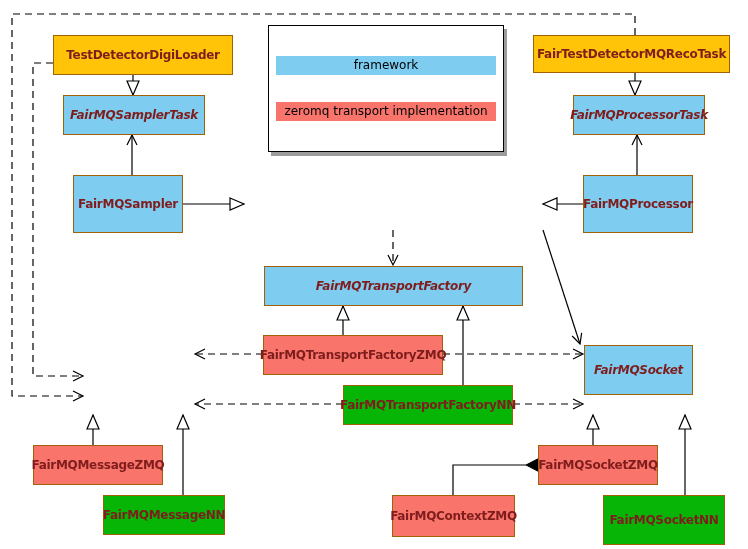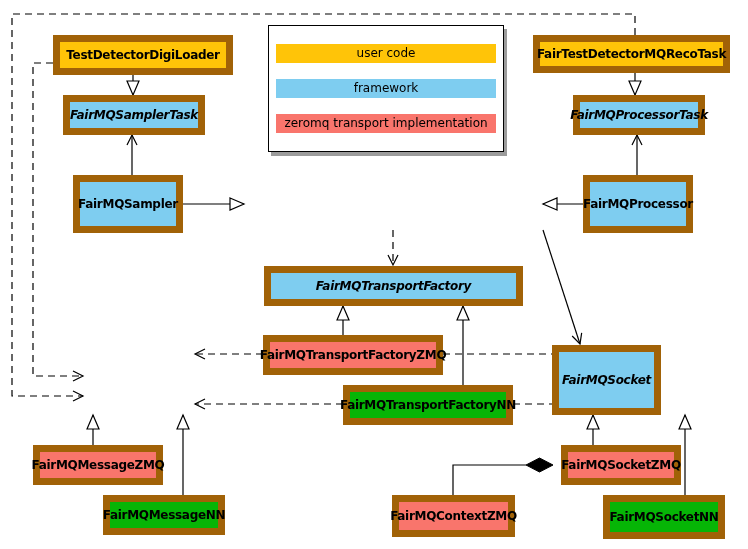--- a/index.html
+++ b/index.html
@@ -2,23 +2,23 @@
 <html><head>
 <meta charset="utf-8">
 <style>
   html,body{margin:0;padding:0;background:#ffffff;}
   #stage{
     position:relative;width:748px;height:549px;background:#ffffff;overflow:hidden;
     font-family:"DejaVu Sans","Liberation Sans",sans-serif;
   }
   #edges{position:absolute;left:0;top:0;width:748px;height:549px;}
   .node{
-    position:absolute;box-sizing:border-box;border:7px solid #a16207;
+    position:absolute;box-sizing:border-box;border:1px solid #a16207;
     display:flex;align-items:center;justify-content:center;
-    font-size:12px;font-weight:bold;color:#000000;text-align:center;
+    font-size:12px;font-weight:bold;color:#7f1d1d;text-align:center;
     letter-spacing:-0.3px;white-space:nowrap;
   }
   .abstract{font-style:italic;}
   .legend{
     position:absolute;left:268px;top:25px;width:236px;height:127px;
     box-sizing:border-box;border:1.5px solid #000;background:#fff;
     box-shadow:3px 4px 0 #9c9c9c;
     display:flex;flex-direction:column;justify-content:space-evenly;
     padding:2px 7px;
   }
@@ -63,41 +63,40 @@
     <path d="M343,404 L195,404" stroke="#000" stroke-width="1.2" fill="none" stroke-dasharray="7,5" marker-end="url(#vee)"></path>
     <path d="M513,404 L583,404" stroke="#000" stroke-width="1.2" fill="none" stroke-dasharray="7,5" marker-end="url(#vee)"></path>
     <path d="M53,63 L33,63 L33,376 L83,376" stroke="#000" stroke-width="1.2" fill="none" stroke-dasharray="7,5" marker-end="url(#vee)"></path>
     <path d="M635,35 L635,14 L12,14 L12,396 L83,396" stroke="#000" stroke-width="1.2" fill="none" stroke-dasharray="7,5" marker-end="url(#vee)"></path>
 
     <path d="M453,495 L453,465 L526,465" stroke="#000" stroke-width="1.2" fill="none"></path>
     <polygon points="526,465 539.5,458 553,465 539.5,472" fill="#000000" stroke="#000000"></polygon>
   </svg>
 
   <div class="legend">
-    <div class="legend-item" style="background-color: rgb(255, 196, 8);">user code</div>
     <div class="legend-item" style="background-color: rgb(126, 205, 240);">framework</div>
     <div class="legend-item" style="background-color: rgb(249, 117, 108);">zeromq transport implementation</div>
   </div>
 
   <div class="node" style="left: 53px; top: 35px; width: 180px; height: 40px; background-color: rgb(255, 196, 8);">TestDetectorDigiLoader</div>
   <div class="node" style="left: 533px; top: 35px; width: 197px; height: 38px; background-color: rgb(255, 196, 8);">FairTestDetectorMQRecoTask</div>
 
   <div class="node abstract" style="left: 63px; top: 95px; width: 142px; height: 40px; background-color: rgb(126, 205, 240);">FairMQSamplerTask</div>
   <div class="node abstract" style="left: 573px; top: 95px; width: 132px; height: 40px; background-color: rgb(126, 205, 240);">FairMQProcessorTask</div>
 
   <div class="node" style="left: 73px; top: 175px; width: 110px; height: 58px; background-color: rgb(126, 205, 240);">FairMQSampler</div>
   <div class="node" style="left: 583px; top: 175px; width: 110px; height: 58px; background-color: rgb(126, 205, 240);">FairMQProcessor</div>
 
   <div class="node abstract" style="left: 264px; top: 266px; width: 259px; height: 40px; background-color: rgb(126, 205, 240);">FairMQTransportFactory</div>
 
   <div class="node" style="left: 263px; top: 335px; width: 180px; height: 40px; background-color: rgb(249, 117, 108);">FairMQTransportFactoryZMQ</div>
   <div class="node" style="left: 343px; top: 385px; width: 170px; height: 40px; background-color: rgb(6, 181, 6);">FairMQTransportFactoryNN</div>
 
-  <div class="node abstract" style="left: 552px; top: 345px; width: 109px; height: 70px; background-color: rgb(126, 205, 240);">FairMQSocket</div>
+  <div class="node abstract" style="left: 584px; top: 345px; width: 109px; height: 50px; background-color: rgb(126, 205, 240);">FairMQSocket</div>
 
   <div class="node" style="left: 33px; top: 445px; width: 130px; height: 40px; background-color: rgb(249, 117, 108);">FairMQMessageZMQ</div>
   <div class="node" style="left: 103px; top: 495px; width: 122px; height: 40px; background-color: rgb(6, 181, 6);">FairMQMessageNN</div>
 
   <div class="node" style="left: 392px; top: 495px; width: 123px; height: 42px; background-color: rgb(249, 117, 108);">FairMQContextZMQ</div>
-  <div class="node" style="left: 561px; top: 445px; width: 120px; height: 40px; background-color: rgb(249, 117, 108);">FairMQSocketZMQ</div>
-  <div class="node" style="left: 603px; top: 495px; width: 122px; height: 44px; background-color: rgb(6, 181, 6);">FairMQSocketNN</div>
+  <div class="node" style="left: 538px; top: 445px; width: 120px; height: 40px; background-color: rgb(249, 117, 108);">FairMQSocketZMQ</div>
+  <div class="node" style="left: 603px; top: 495px; width: 122px; height: 50px; background-color: rgb(6, 181, 6);">FairMQSocketNN</div>
 
 </div>
 
 </body></html>

